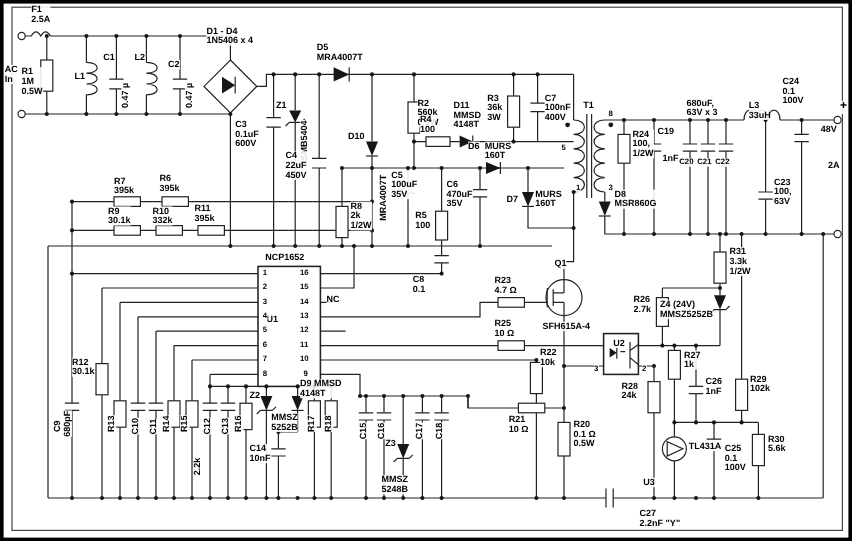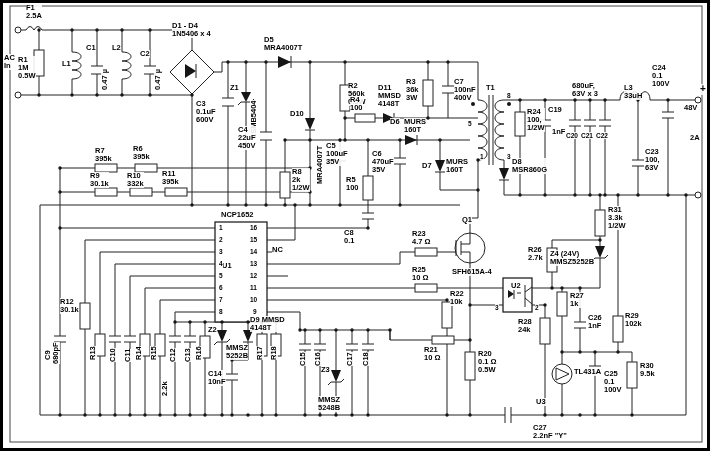--- a/index.html
+++ b/index.html
@@ -392,21 +392,21 @@
 MMSZ5252B</div>
     <div class="lbl" style="left: 570px; top: 292px;">R27
 1k</div>
     <div class="lbl" style="left: 518px; top: 318px;">R28
 24k</div>
     <div class="lbl" style="left: 588px; top: 314px;">C26
 1nF</div>
     <div class="lbl" style="left: 625px; top: 312px;">R29
 102k</div>
     <div class="lbl" style="left: 640px; top: 362px;">R30
-9.5k</div>
+5.6k</div>
     <div class="lbl" style="left: 604px; top: 370px;">C25
 0.1
 100V</div>
     <div class="lbl" style="left: 536px; top: 370px; margin-top: 28px;">U3</div>
     <div class="lbl" style="left: 574px; top: 368px;">TL431A</div>
     <div class="lbl" style="left: 424px; top: 346px;">R21
 10 Ω</div>
     <div class="lbl" style="left: 478px; top: 350px;">R20
 0.1 Ω
 0.5W</div>

